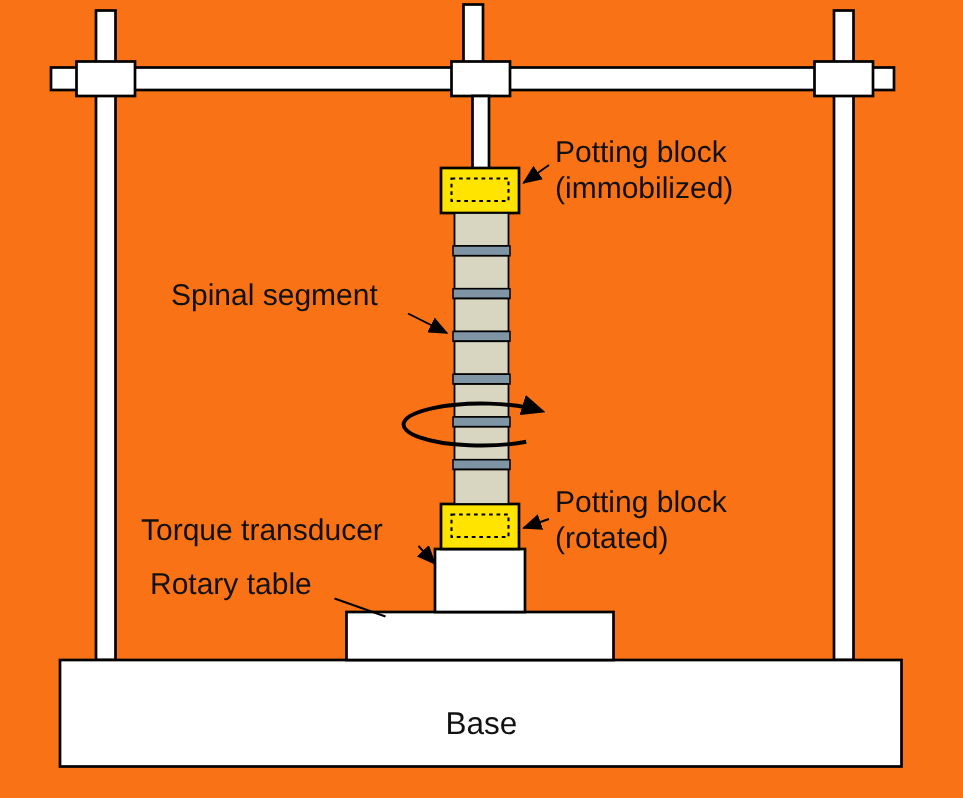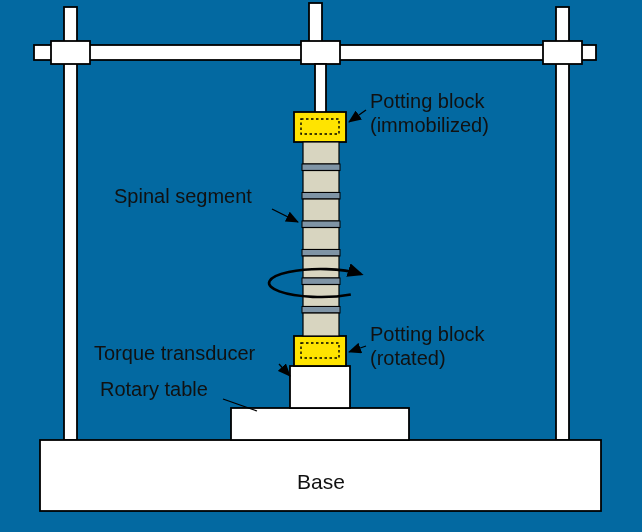--- a/index.html
+++ b/index.html
@@ -1,18 +1,18 @@
 <!DOCTYPE html>
 <html><head>
 <meta charset="utf-8">
 <style>
   html, body { margin: 0; padding: 0; background: #ffffff; }
   .canvas {
     width: 642px; height: 532px;
-    background: #0369a1;
+    background: #f97316;
     position: relative;
     overflow: hidden;
   }
   svg { display: block; }
   .lbl {
     font-family: "Liberation Sans", sans-serif;
     font-size: 20px;
     fill: #111111;
   }
   .lbl-base {

